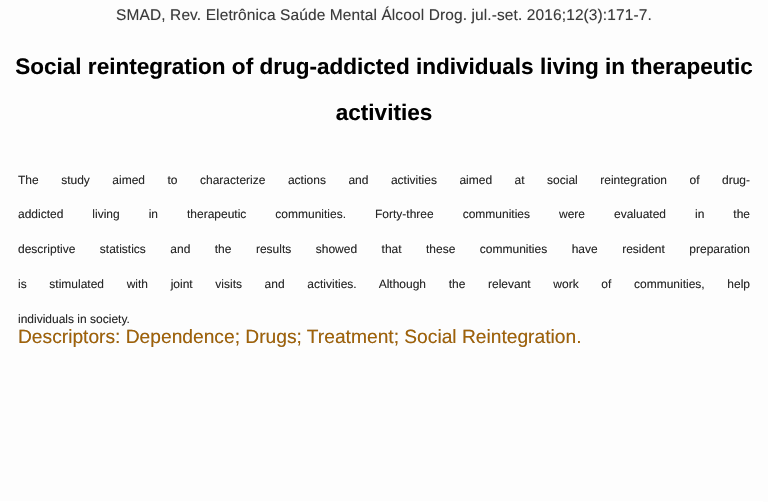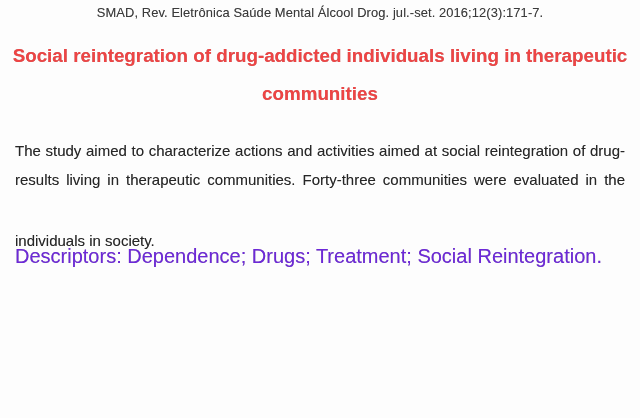--- a/index.html
+++ b/index.html
@@ -24,61 +24,62 @@
     letter-spacing: 0.1px;
     color: #3b3b3b;
     text-shadow: 0 0 0.6px rgba(70,70,70,0.45);
   }
   .article-title {
     margin-top: 17px;
     text-align: center;
     font-size: 18.8px;
     line-height: 38px;
     font-weight: bold;
-    color: #ef4444;
+    color: #000000;
     text-shadow: 0 0 0.5px rgba(30,30,30,0.4);
   }
   .abstract {
     margin: 23px 15px 0 15px;
-    font-size: 15px;
+    font-size: 10px;
     line-height: 29px;
     color: #272727;
     text-shadow: 0 0 0.5px rgba(45,45,45,0.4);
   }
   .abstract-line {
     text-align: justify;
     text-align-last: justify;
     text-justify: inter-word;
     white-space: normal;
   }
   .abstract-line.last-line {
     text-align-last: left;
-    margin-top: 32px;
   }
   .descriptors {
     margin: -8px 15px 12px 15px;
-    font-size: 20px;
+    font-size: 16px;
     line-height: 18px;
-    color: #6d28d9;
+    color: #a16207;
     text-shadow: 0 0 0.5px rgba(45,45,45,0.4);
   }
 </style>
 </head>
 <body>
 
 <div class="page">
 
   <div class="journal-header">SMAD, Rev. Eletrônica Saúde Mental Álcool Drog. jul.-set. 2016;12(3):171-7.</div>
 
   <div class="article-title">
     <div>Social reintegration of drug-addicted individuals living in therapeutic</div>
-    <div>communities</div>
+    <div>activities</div>
   </div>
 
   <div class="abstract">
     <div class="abstract-line">The study aimed to characterize actions and activities aimed at social reintegration of drug-</div>
-    <div class="abstract-line">results living in therapeutic communities. Forty-three communities were evaluated in the</div>
+    <div class="abstract-line">addicted living in therapeutic communities. Forty-three communities were evaluated in the</div>
+    <div class="abstract-line">descriptive statistics and the results showed that these communities have resident preparation</div>
+    <div class="abstract-line">is stimulated with joint visits and activities. Although the relevant work of communities, help</div>
     <div class="abstract-line last-line">individuals in society.</div>
   </div>
 
   <div class="descriptors">Descriptors: Dependence; Drugs; Treatment; Social Reintegration.</div>
 
 </div>
 
 </body></html>

